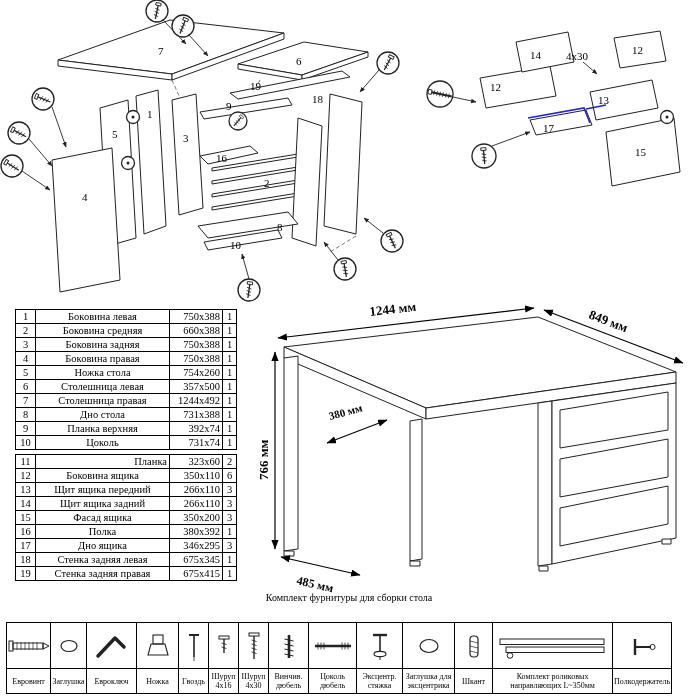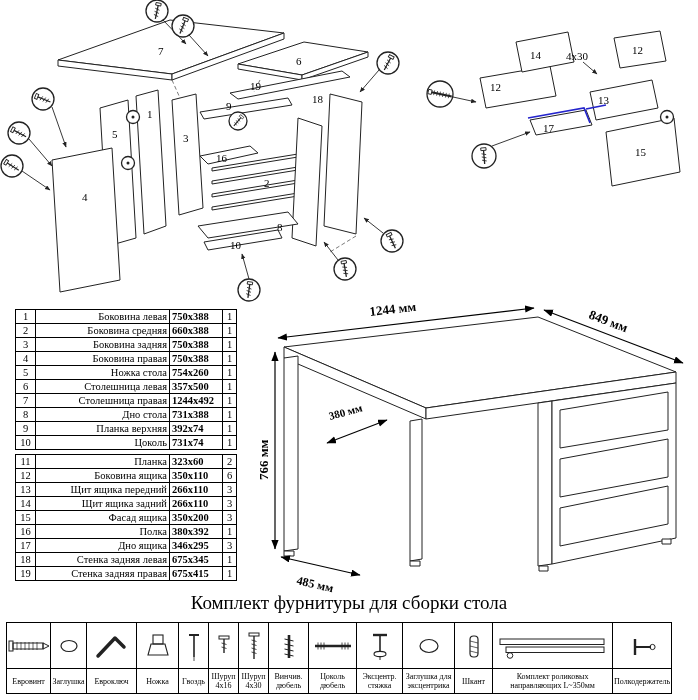--- a/index.html
+++ b/index.html
@@ -17,27 +17,27 @@
   .panel { fill:#fff; stroke:#222; stroke-width:1; stroke-linejoin:round; }
   .ln  { stroke:#222; stroke-width:0.9; fill:none; }
   .dash{ stroke:#222; stroke-width:0.6; fill:none; stroke-dasharray:4 2.5; }
   .callout { fill:#fff; stroke:#222; stroke-width:1.3; }
   .blue { stroke:#2424cc; stroke-width:1.6; fill:none; }
 
   .parts { position:absolute; left:15px; top:309px; }
   .parts table { border-collapse:collapse; background:#fff; }
   .parts td { border:1px solid #000; font-size:10.5px; line-height:12px; padding:0 2px; height:14px; white-space:nowrap; }
   .c-num  { width:20px; text-align:center; }
-  .c-name { width:134px; text-align:right; }
-  .c-size { width:53px; text-align:left;font-weight:bold; }
+  .c-name { width:134px; text-align:center; }
+  .c-size { width:53px; text-align:right; }
   .c-qty  { width:14px; text-align:center; }
   .t2 { margin-top:4px;padding-left:38px; }
   .t2 tr:first-of-type td.c-name { text-align:right; }
 
-  .hw-title { position:absolute; left:0; top:592px; width:698px; text-align:center; font-size:19px; }
+  .hw-title { position:absolute; left:0; top:592px; width:698px; text-align:center; font-size:10px; }
   .hw { position:absolute; left:6px; top:610px; }
   .hw table { border-collapse:collapse; background:#fff;margin-top:12px; }
   .hw td { border:1px solid #000; text-align:center; vertical-align:middle; }
   .icon-row td { height:46px; }
   .name-row td { font-size:8px; line-height:9px; height:25px; padding:1px; }
   .qty-row td { font-size:11px; height:15px; }
   .hwicon { display:block; margin:0 auto; }
   .hwicon * { stroke:#222; fill:none; }
 </style>
 </head>

